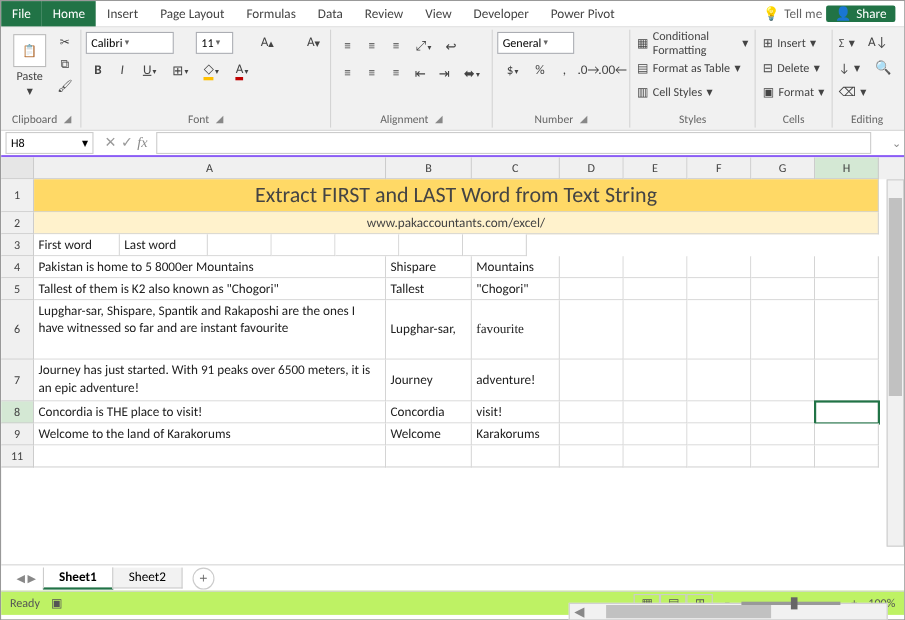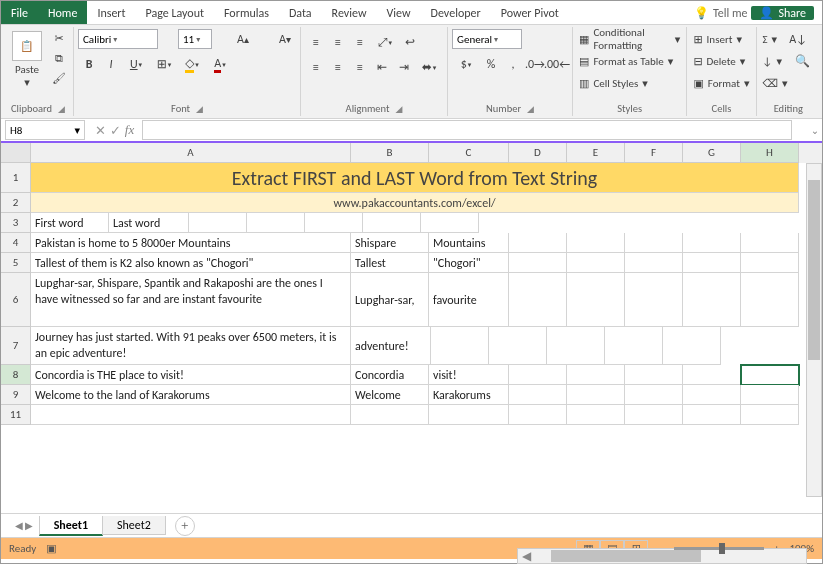--- a/index.html
+++ b/index.html
@@ -52,21 +52,21 @@
 .cell.selected{outline:2px solid #217346;outline-offset:-1px}
 .hscroll{position:absolute;bottom:0;right:16px;width:290px;height:16px;background:#f1f1f1;border:1px solid #ccc;display:flex;align-items:center}
 .vscroll{position:absolute;right:0;top:20px;bottom:16px;width:16px;background:#f1f1f1;border:1px solid #ccc}
 .scroll-thumb-h{height:12px;background:#c1c1c1;width:150px;margin-left:16px}
 .scroll-thumb-v{width:12px;background:#c1c1c1;height:180px;margin:16px auto 0}
 .sheettabs{height:24px;background:#fff;display:flex;align-items:center;border-top:1px solid #d4d4d4;padding-left:8px}
 .sheet-nav{display:flex;gap:4px;color:#888;font-size:10px;padding:0 6px}
 .sheet-tab{padding:2px 14px;border:1px solid #ccc;border-top:none;margin-right:-1px;font-size:12px;background:#f2f2f2;cursor:pointer}
 .sheet-tab.active{background:#fff;border-bottom:2px solid #217346;font-weight:bold}
 .add-sheet{width:20px;height:20px;border:1px solid #ccc;border-radius:50%;display:flex;align-items:center;justify-content:center;margin-left:10px;color:#666}
-.statusbar{height:22px;background:#fdba74;display:flex;align-items:center;padding:0 8px;font-size:11px;color:#555;border-top:1px solid #d4d4d4}
+.statusbar{height:22px;background:#bef264;display:flex;align-items:center;padding:0 8px;font-size:11px;color:#555;border-top:1px solid #d4d4d4}
 .status-right{margin-left:auto;display:flex;align-items:center;gap:10px}
 .view-btns{display:flex;gap:0}
 .view-btn{width:24px;height:18px;border:1px solid #ccc;display:flex;align-items:center;justify-content:center;font-size:11px}
 .zoom-slider{width:90px;height:3px;background:#999;position:relative}
 .zoom-slider::after{content:'';position:absolute;left:45px;top:-4px;width:6px;height:11px;background:#666}
 .wA{width:320px}.wB{width:78px}.wC{width:80px}.wD{width:58px}.wE{width:58px}.wF{width:58px}.wG{width:58px}.wH{width:58px}
 </style>
 </head>
 <body>
 
@@ -337,30 +337,31 @@
         <div class="cell wD" style="height: 20px;"></div>
         <div class="cell wE" style="height: 20px;"></div>
         <div class="cell wF" style="height: 20px;"></div>
         <div class="cell wG" style="height: 20px;"></div>
         <div class="cell wH" style="height: 20px;"></div>
       </div>
       <div class="row">
         <div class="row-h" style="height: 54px;">6</div>
         <div class="cell wA" style="height: 54px; white-space: normal; align-items: flex-start; line-height: 16px;">Lupghar-sar, Shispare, Spantik and Rakaposhi are the ones I have witnessed so far and are instant favourite</div>
         <div class="cell wB" style="height: 54px;">Lupghar-sar,</div>
-        <div class="cell wC" style="height: 54px;">favourite</div>
+        <div class="cell wC" style="height: 54px; font-family: Liberation Serif, serif;">favourite</div>
         <div class="cell wD" style="height: 54px;"></div>
         <div class="cell wE" style="height: 54px;"></div>
         <div class="cell wF" style="height: 54px;"></div>
         <div class="cell wG" style="height: 54px;"></div>
         <div class="cell wH" style="height: 54px;"></div>
       </div>
       <div class="row">
         <div class="row-h" style="height: 38px;">7</div>
         <div class="cell wA" style="height: 38px; white-space: normal; align-items: flex-start; line-height: 16px;">Journey has just started. With 91 peaks over 6500 meters, it is an epic adventure!</div>
+        <div class="cell wB" style="height: 38px;">Journey</div>
         <div class="cell wC" style="height: 38px;">adventure!</div>
         <div class="cell wD" style="height: 38px;"></div>
         <div class="cell wE" style="height: 38px;"></div>
         <div class="cell wF" style="height: 38px;"></div>
         <div class="cell wG" style="height: 38px;"></div>
         <div class="cell wH" style="height: 38px;"></div>
       </div>
       <div class="row">
         <div class="row-h sel" style="height: 20px;">8</div>
         <div class="cell wA" style="height: 20px; white-space: normal; align-items: flex-start; line-height: 16px;">Concordia is THE place to visit!</div>

